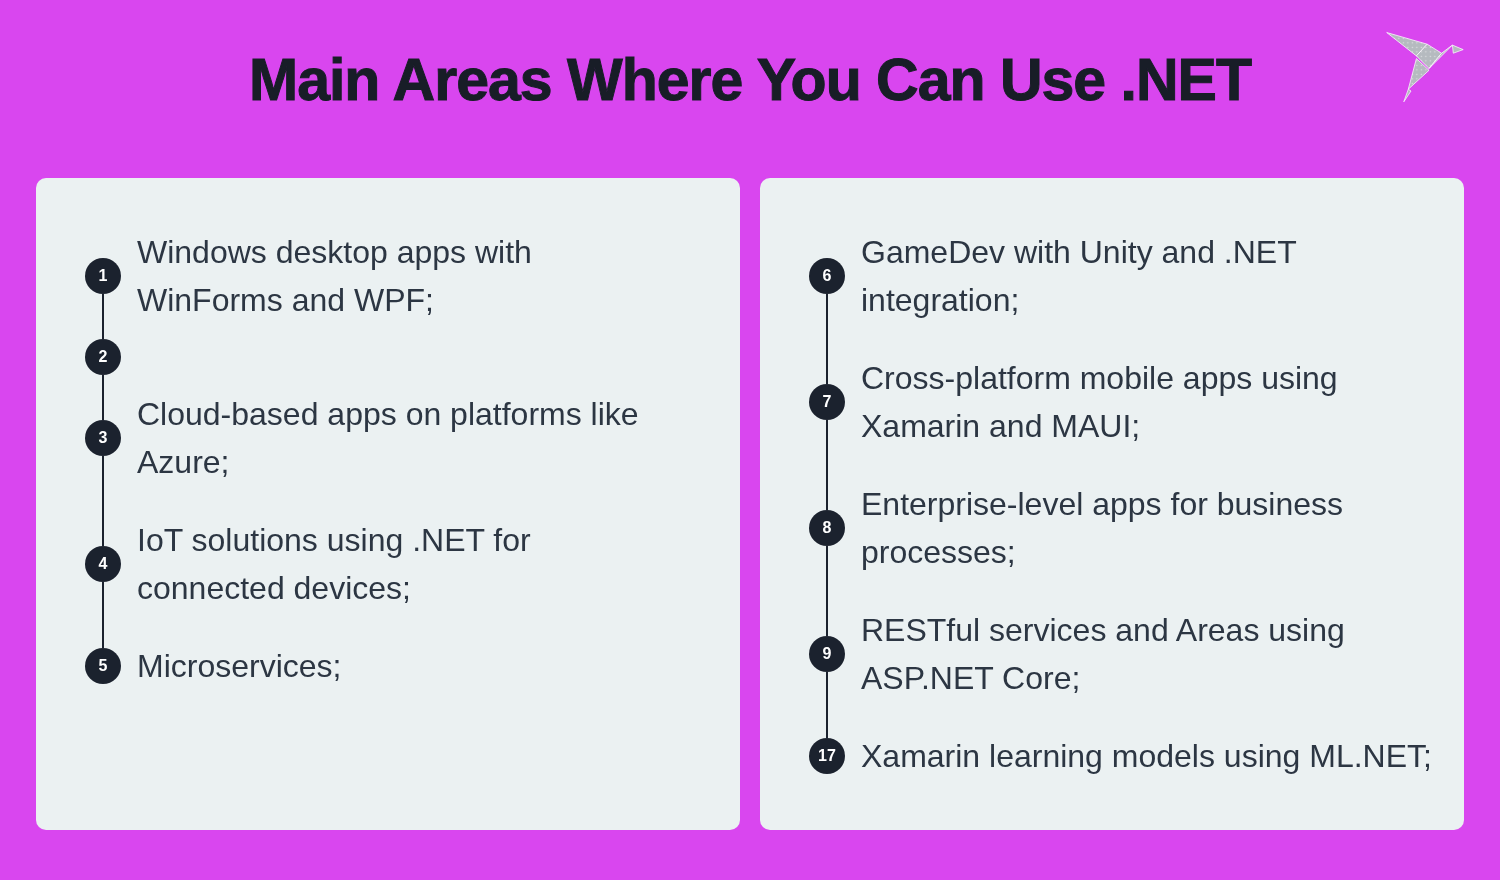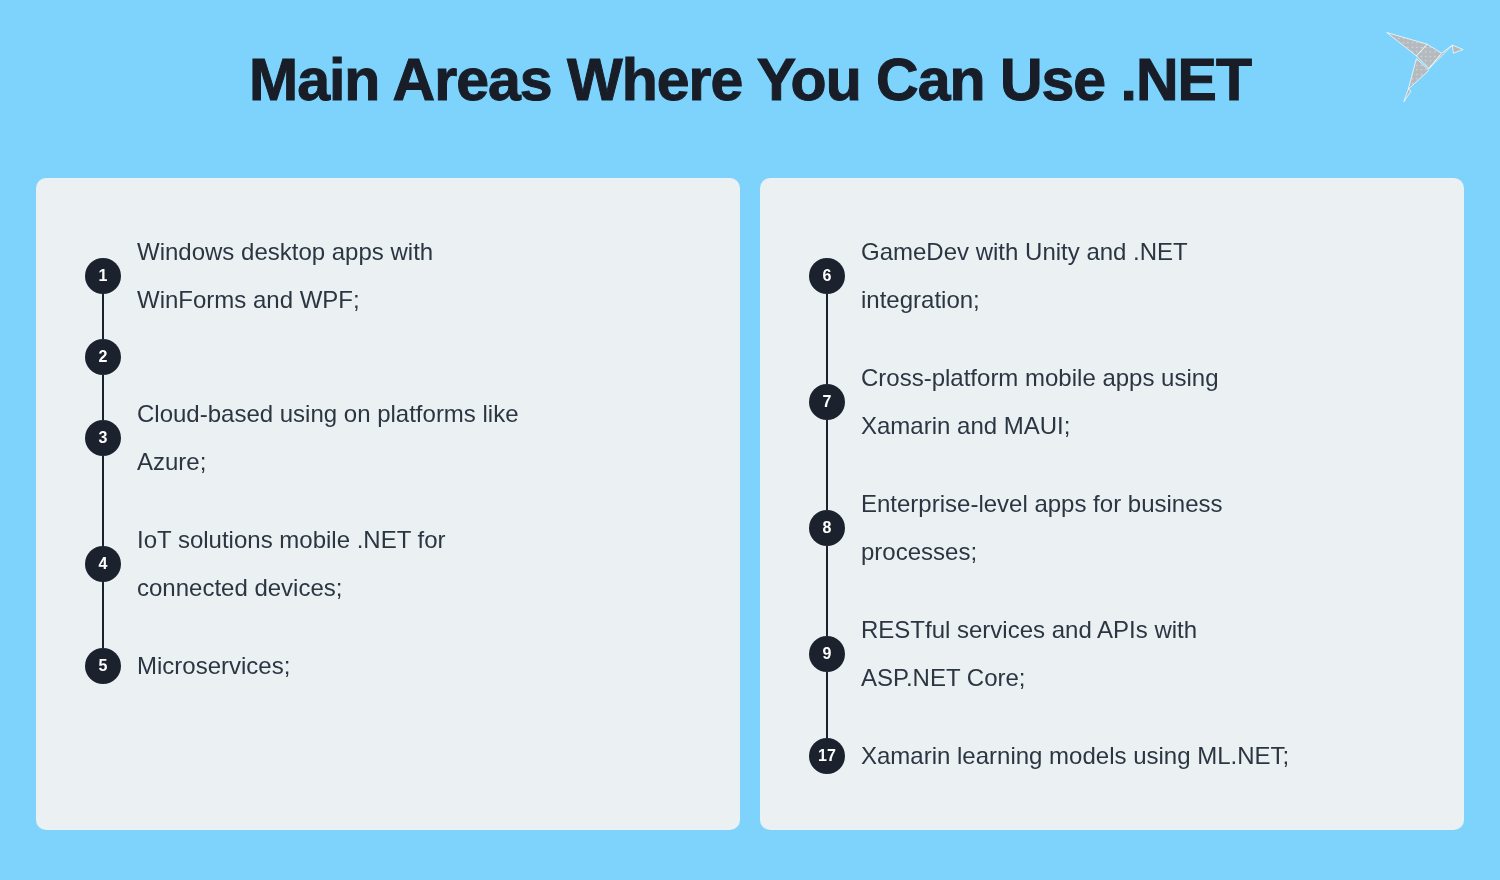--- a/index.html
+++ b/index.html
@@ -4,21 +4,21 @@
 <style>
   html, body {
     margin: 0;
     padding: 0;
     background: #ffffff;
   }
   .page {
     position: relative;
     width: 1500px;
     height: 880px;
-    background: #7dd3fc;
+    background: #d946ef;
     font-family: "Liberation Sans", sans-serif;
     overflow: hidden;
   }
   .header {
     position: relative;
     padding-top: 48px;
     text-align: center;
   }
   .title {
     margin: 0;
@@ -80,21 +80,21 @@
     color: #ffffff;
     font-size: 16px;
     font-weight: bold;
     display: flex;
     align-items: center;
     justify-content: center;
   }
   .text {
     margin: 0 0 0 14px;
     padding: 15px 0;
-    font-size: 24px;
+    font-size: 32px;
     line-height: 48px;
     color: #2c3643;
     white-space: pre-line;
   }
 </style>
 </head>
 <body>
 
 <div class="page">
 
@@ -143,30 +143,30 @@
           <span class="badge">2</span>
           <span class="seg bottom"></span>
         </div>
       </div>
       <div class="item">
         <div class="marker">
           <span class="seg top"></span>
           <span class="badge">3</span>
           <span class="seg bottom"></span>
         </div>
-        <p class="text">Cloud-based using on platforms like
+        <p class="text">Cloud-based apps on platforms like
 Azure;</p>
       </div>
       <div class="item">
         <div class="marker">
           <span class="seg top"></span>
           <span class="badge">4</span>
           <span class="seg bottom"></span>
         </div>
-        <p class="text">IoT solutions mobile .NET for
+        <p class="text">IoT solutions using .NET for
 connected devices;</p>
       </div>
       <div class="item last">
         <div class="marker">
           <span class="seg top"></span>
           <span class="badge">5</span>
           <span class="seg bottom"></span>
         </div>
         <p class="text">Microservices;</p>
       </div>
@@ -199,21 +199,21 @@
         </div>
         <p class="text">Enterprise-level apps for business
 processes;</p>
       </div>
       <div class="item">
         <div class="marker">
           <span class="seg top"></span>
           <span class="badge">9</span>
           <span class="seg bottom"></span>
         </div>
-        <p class="text">RESTful services and APIs with
+        <p class="text">RESTful services and Areas using
 ASP.NET Core;</p>
       </div>
       <div class="item last">
         <div class="marker">
           <span class="seg top"></span>
           <span class="badge">17</span>
           <span class="seg bottom"></span>
         </div>
         <p class="text">Xamarin learning models using ML.NET;</p>
       </div>

